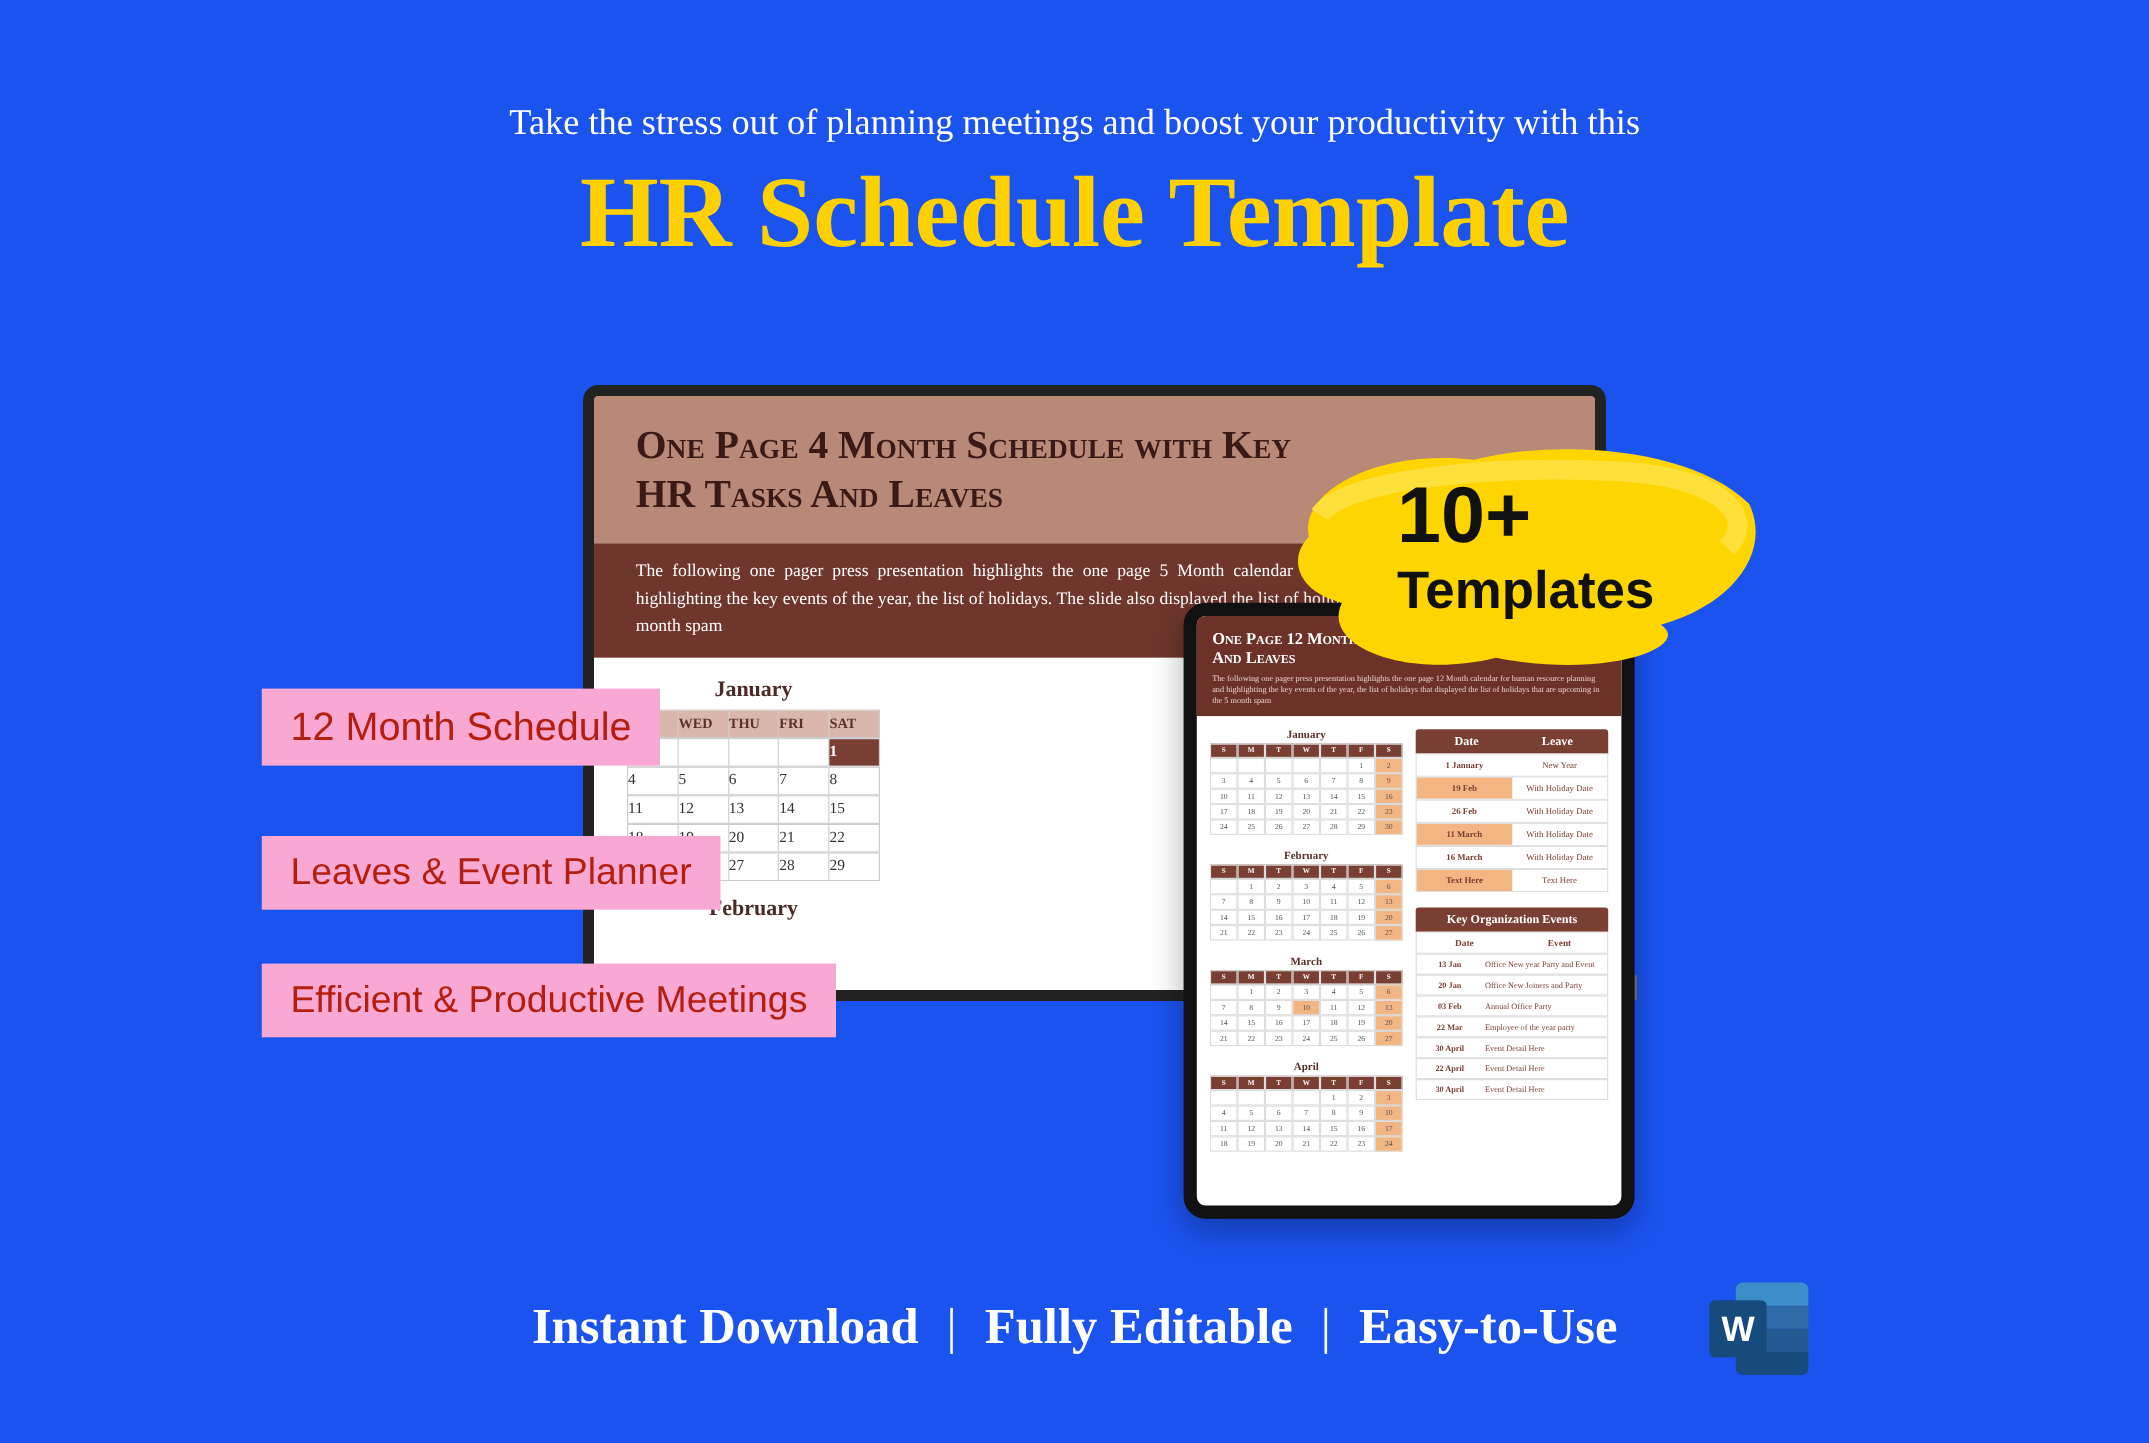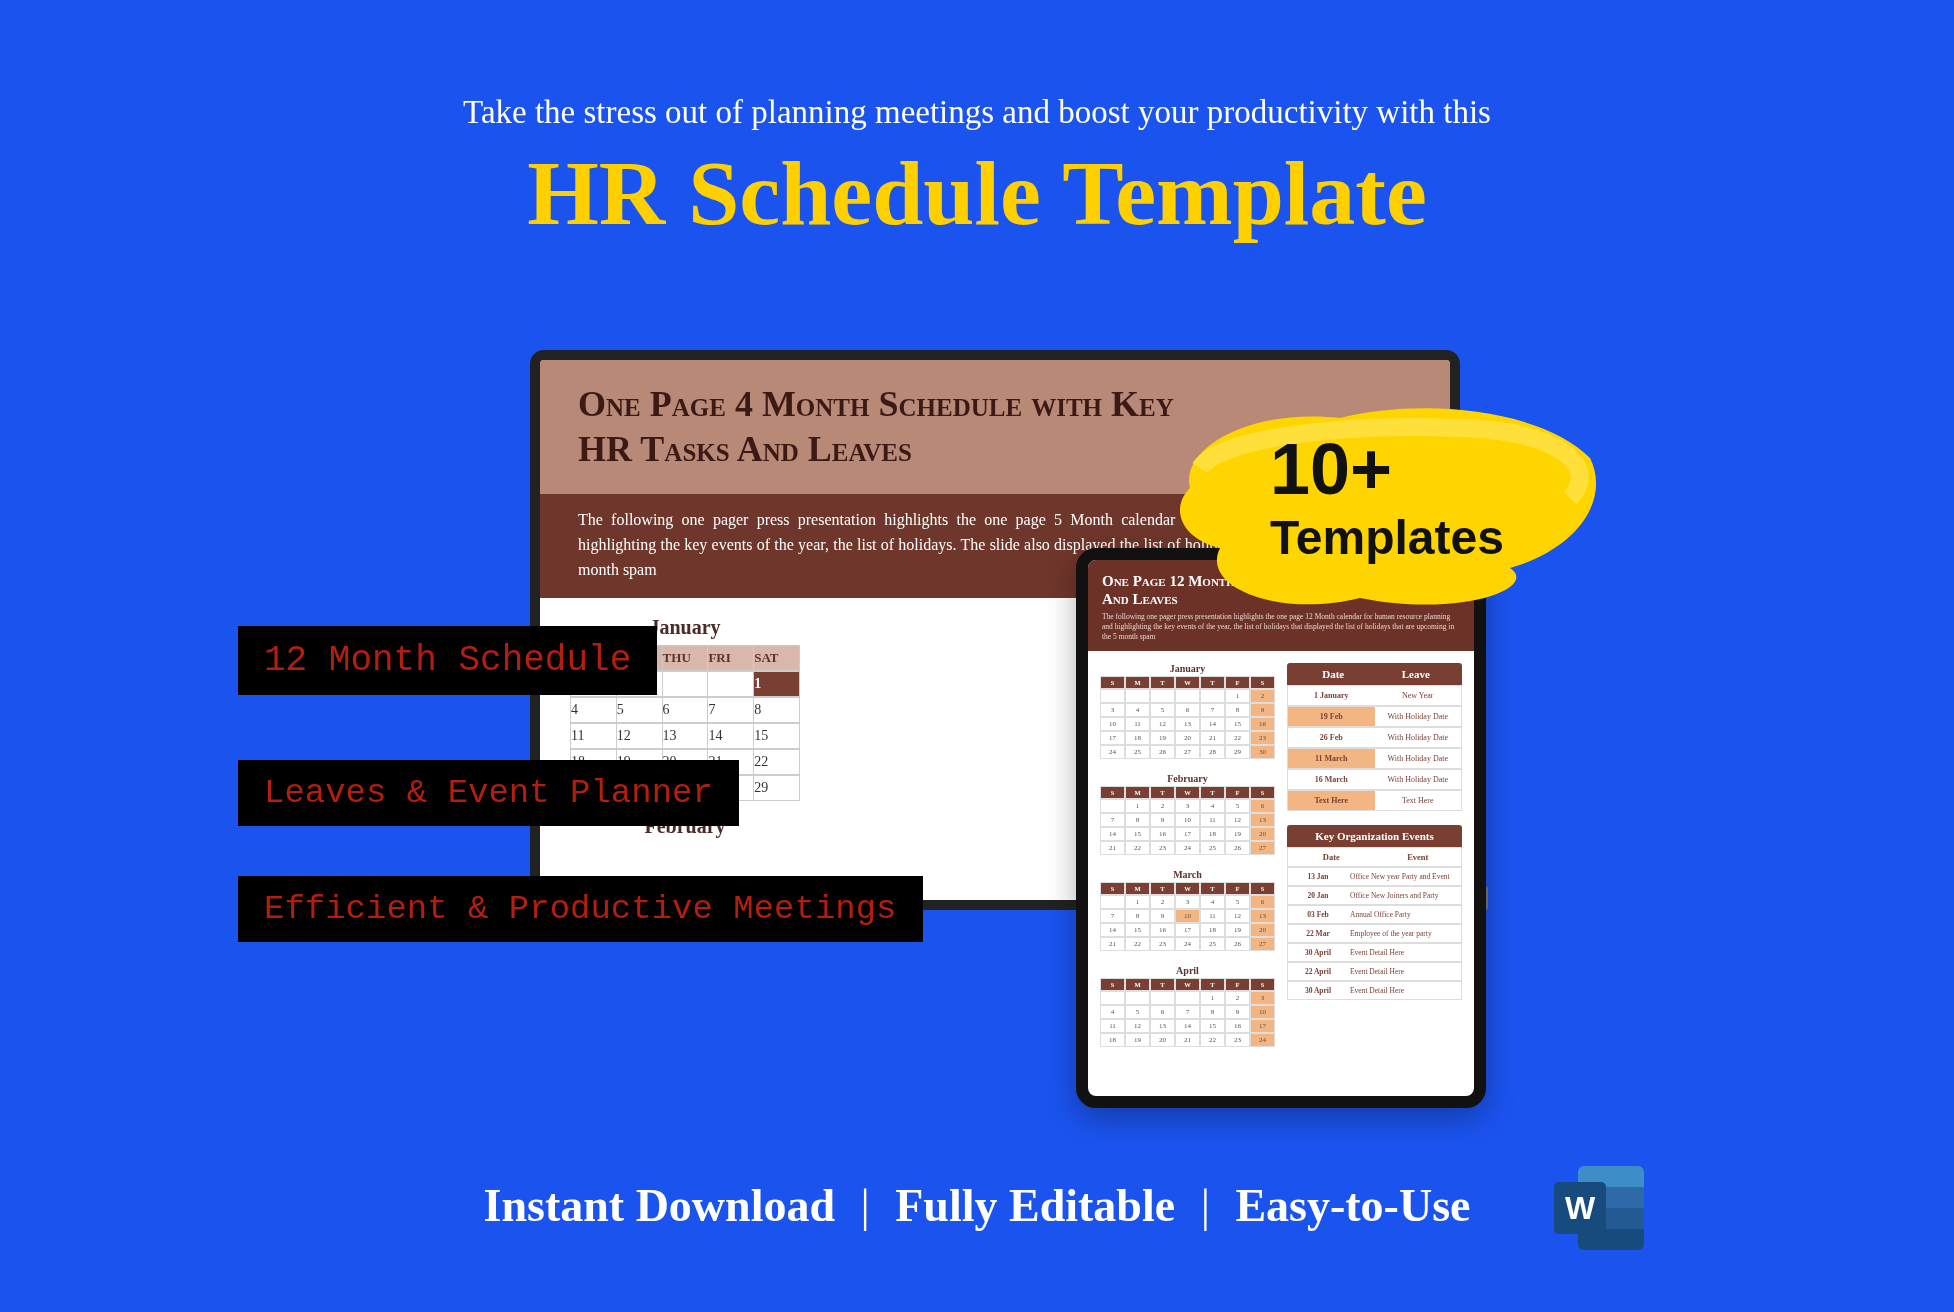--- a/index.html
+++ b/index.html
@@ -222,25 +222,25 @@
     border: 1px solid #ddd;
     font-size: 7.5px;
     color: #7a3f33;
   }
   .t2-row .d { flex: 0 0 60px; text-align: center; padding: 4px 2px; font-weight: 600; }
   .t2-row .e { flex: 1; text-align: left; padding: 4px 2px; }
 
   
   .tag {
     position: absolute;
-    background: #000000;
+    background: #f9a8d4;
     color: #b41e0f;
     font-size: 34px;
     padding: 14px 26px;
-    font-family: Liberation Mono, monospace;
+    font-family: Liberation Sans, sans-serif;
   }
   .tag1 { top: 626px; left: 238px; font-size: 36px; }
   .tag2 { top: 760px; left: 238px; }
   .tag3 { top: 876px; left: 238px; }
 
   
   .splash {
     position: absolute;
     top: 398px;
     left: 1190px;

